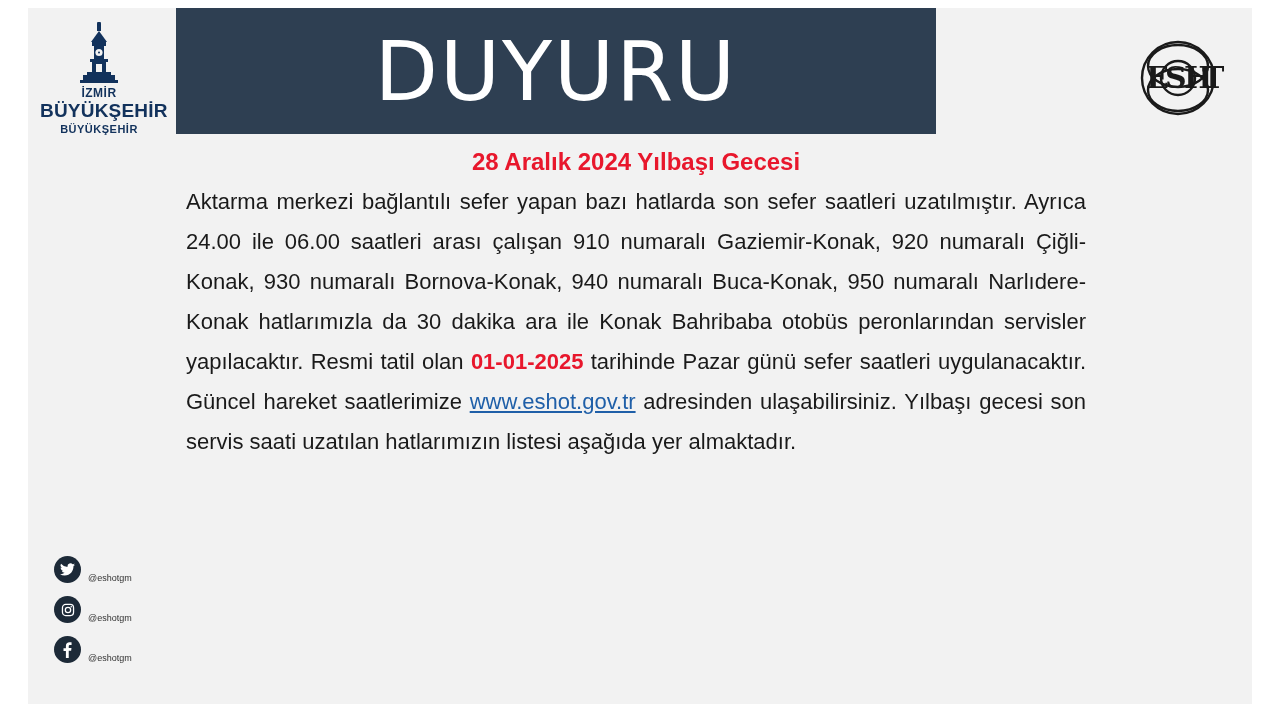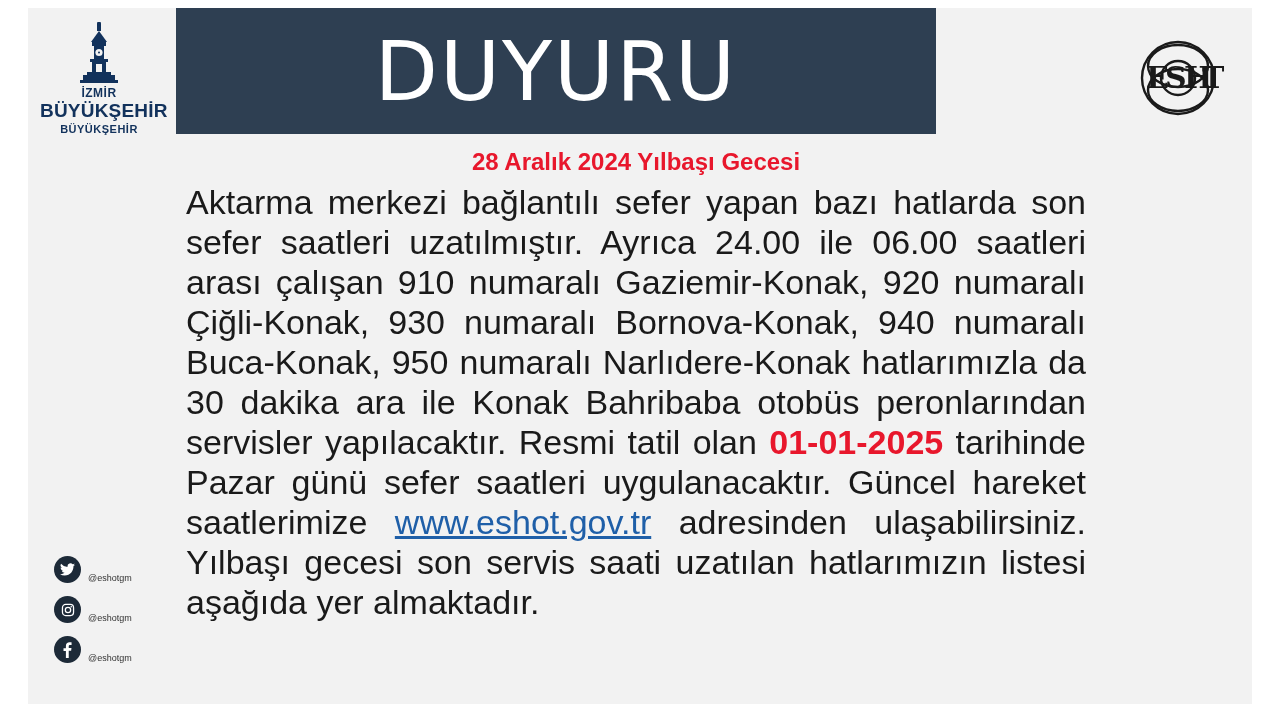--- a/index.html
+++ b/index.html
@@ -147,21 +147,21 @@
     color: #e8172c;
     font-weight: bold;
     font-size: 24px;
     margin: 8px 0 6px 0;
     font-family: "Liberation Sans", sans-serif;
   }
   .body-text {
     margin: 0 18px 0 18px;
     text-align: justify;
     text-justify: inter-word;
-    font-size: 34px;
+    font-size: 22px;
     line-height: 40px;
     color: #1a1a1a;
     font-family: "Liberation Sans", sans-serif;
   }
   .body-text .red {
     color: #e8172c;
     font-weight: bold;
   }
   .body-text .link {
     color: #1f5fa8;

